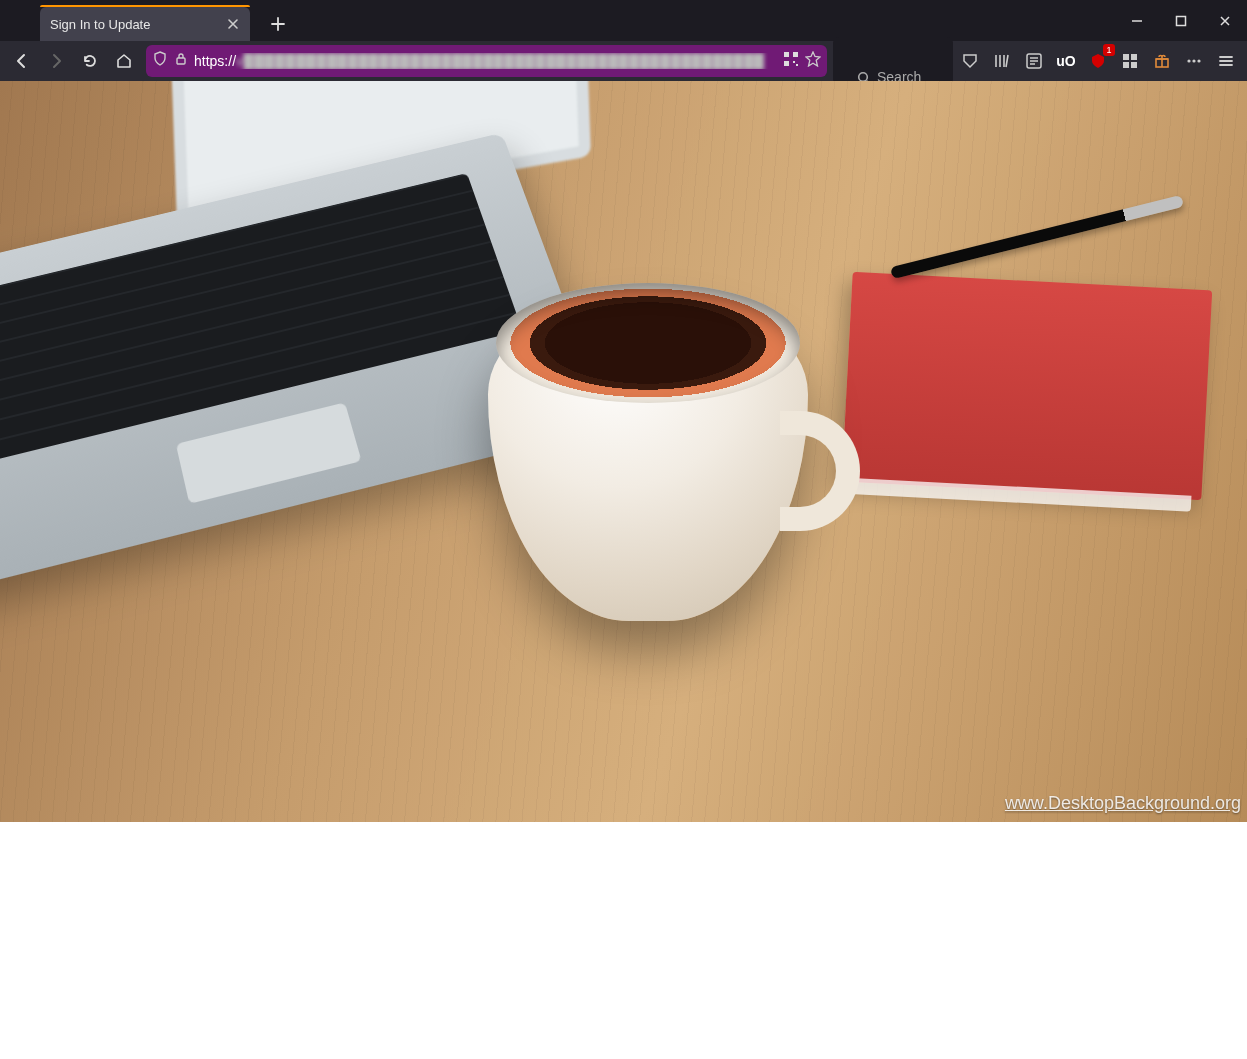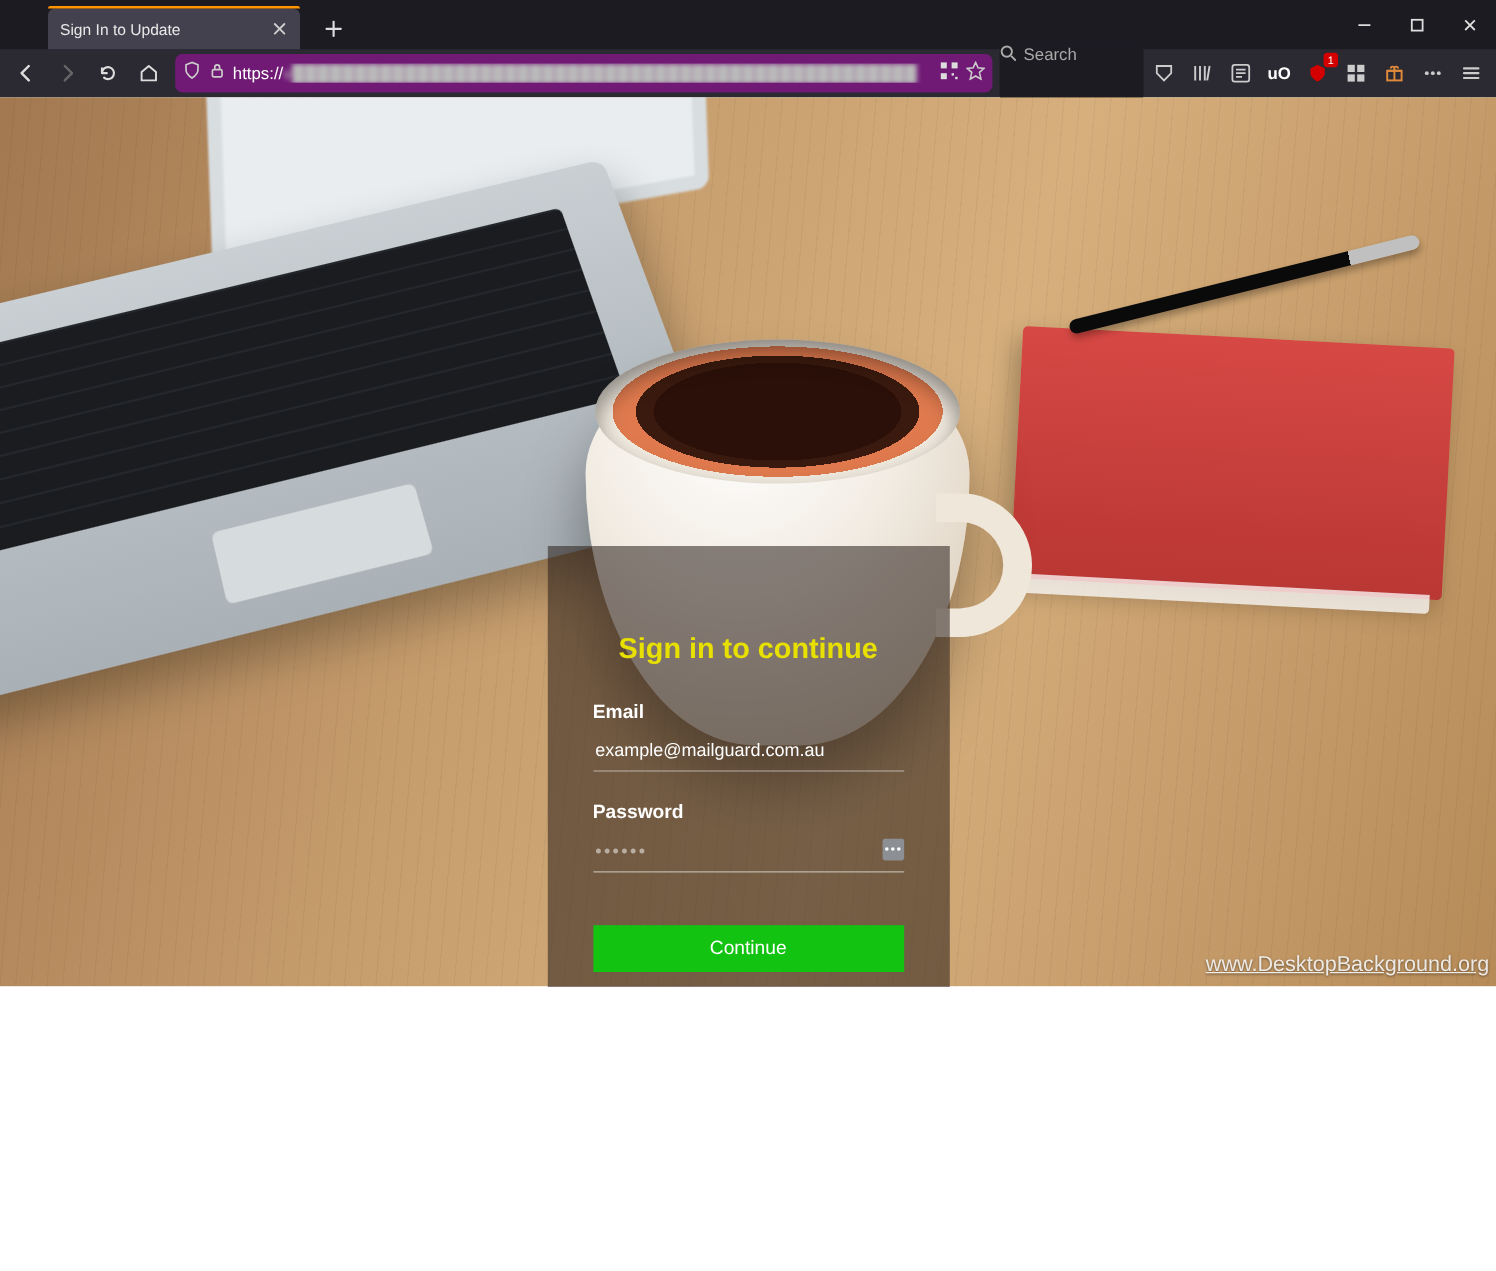--- a/index.html
+++ b/index.html
@@ -15,21 +15,21 @@
   .newtab-btn { width: 28px; height: 28px; margin: 0 0 3px 14px; display: flex; align-items: center; justify-content: center; color: #ddd; cursor: pointer; }
   .window-controls { margin-left: auto; display: flex; }
   .window-controls .wc { width: 44px; height: 41px; display: flex; align-items: center; justify-content: center; color: #ddd; cursor: pointer; }
   .toolbar { height: 40px; background: #2b2a33; display: flex; align-items: center; padding: 0 6px; gap: 2px; }
   .tbtn { width: 32px; height: 32px; display: flex; align-items: center; justify-content: center; color: #ccc; cursor: pointer; border-radius: 4px; }
   .tbtn.disabled { color: #666; cursor: default; }
   .urlbar { flex: 1 1 auto; min-width: 300px; height: 32px; background: #701a75; border-radius: 6px; display: flex; align-items: center; padding: 0 6px; gap: 6px; margin: 0 4px; color: #ddd; }
   .urlbar .url-text { flex: 1; color: #ddd; font-size: 14px; white-space: nowrap; overflow: hidden; }
   .urlbar .url-text .proto { color: #fff; }
   .urlbar .url-text .rest { filter: blur(2px); letter-spacing: 0.5px; color: #bbb; }
-  .searchbar { width: 120px; height: 48px; background: #1c1b22; border-radius: 6px; display: flex; align-items: flex-start; padding: 0 0; gap: 6px; color: #aaa; font-size: 14px; }
+  .searchbar { width: 120px; height: 48px; background: #1c1b22; border-radius: 6px; display: flex; align-items: flex-end; padding: 0 24px; gap: 6px; color: #aaa; font-size: 14px; }
   .ext-icons { display: flex; align-items: center; gap: 2px; }
   .ext { width: 30px; height: 30px; display: flex; align-items: center; justify-content: center; cursor: pointer; position: relative; }
   .ext .badge { position:absolute; top:-2px; right:-2px; background:#d40000; color:#fff; font-size:9px; line-height:12px; min-width:12px; text-align:center; border-radius:3px; padding:0 2px; }
   .ext svg, .tbtn svg, .wc svg, .newtab-btn svg, .tab-close svg { display:block; }
 
   
   .page-viewport { width: 100%; height: 741px; position: relative; overflow: hidden; }
   .bg-scene { position:absolute; inset:0; }
   
   .desk { position:absolute; inset:0; background:
@@ -235,37 +235,15 @@
     <div class="pen"></div>
     <div class="mug">
       <div class="mug-body">
         <div class="mug-rim"></div>
         <div class="mug-handle"></div>
       </div>
     </div>
     <div class="watermark">www.DesktopBackground.org</div>
   </div>
 
-  <div class="login-card">
-    <div class="login-title">Sign in to continue</div>
-
-    <div class="field-label">Email</div>
-    <div class="field-wrap">
-      <input class="text-input" type="text" value="example@mailguard.com.au" style="">
-    </div>
-
-    <div class="field-label">Password</div>
-    <div class="field-wrap">
-      <input class="text-input" type="password" placeholder="••••••" style="">
-      <div class="pw-toggle">
-          <span>
-            <i></i>
-            <i></i>
-            <i></i>
-          </span>
-        </div>
-    </div>
-
-    <button class="continue-btn">Continue</button>
-  </div>
 </div>
 
 <div class="below-page"></div>
 
 </body></html>

